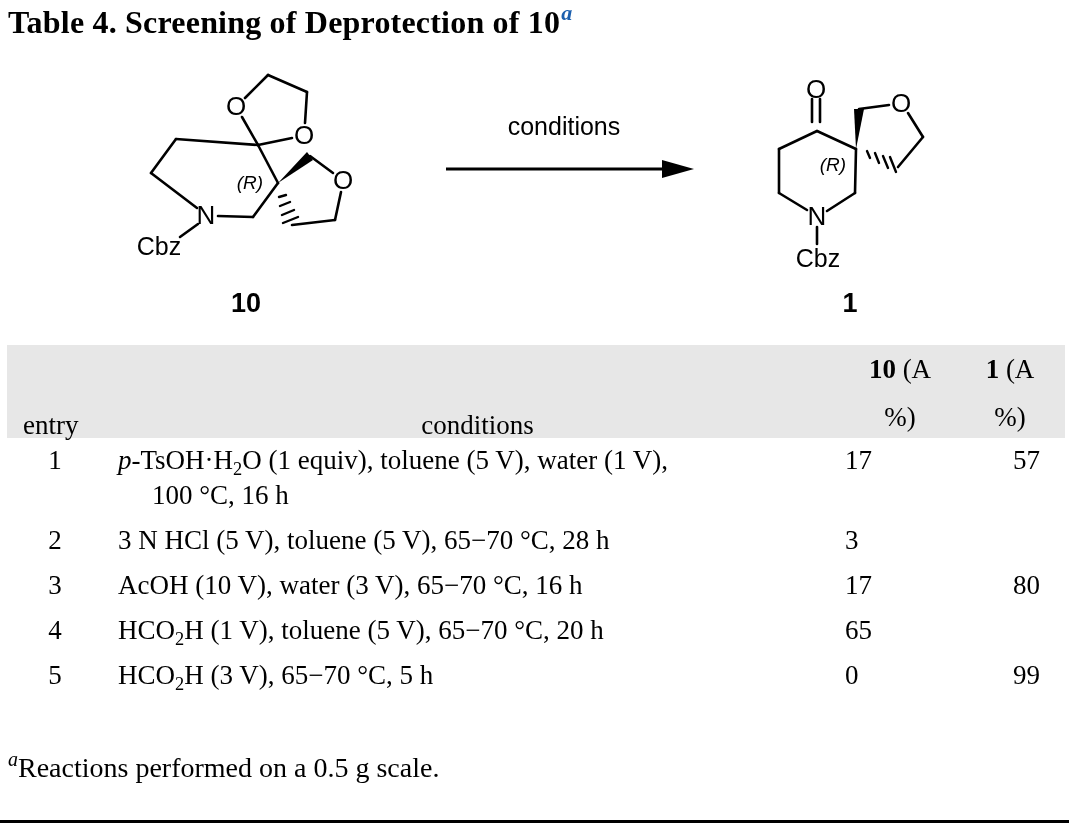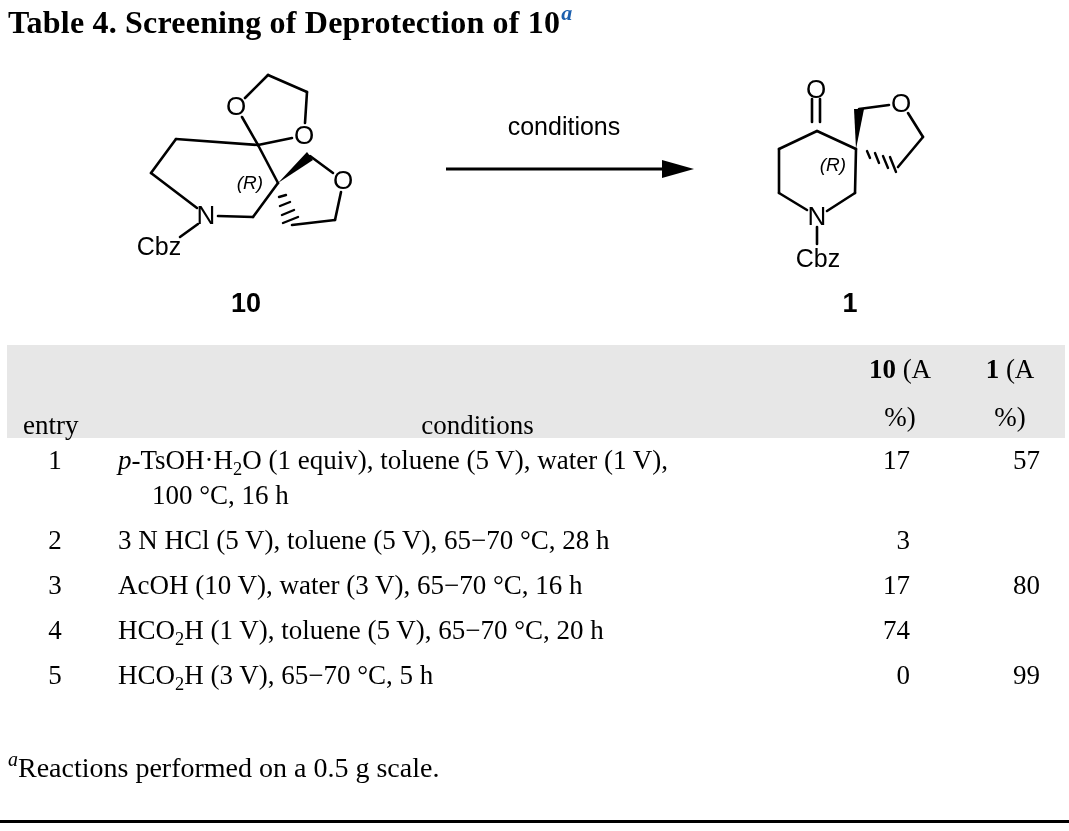--- a/index.html
+++ b/index.html
@@ -79,21 +79,21 @@
     align-items: end;
     padding-bottom: 9px;
   }
   .th-entry { padding-left: 16px; }
   .th-conditions { text-align: center; }
   .th-num { text-align: center; line-height: 48px; }
   .trow { padding: 5px 0; line-height: 35px; }
   .trow:first-of-type { padding-top: 8px; }
   .cell-entry { text-align: center; }
   .cell-conditions { padding-left: 42px; padding-right: 4px; text-indent: -34px; }
-  .cell-a10 { text-align: right; padding-right: 45px; }
+  .cell-a10 { padding-right: 45px; }
   .cell-a1 { text-align: right; padding-right: 29px; }
   sub { font-size: 0.68em; line-height: 0; }
 
   
   .footnote {
     position: absolute; top: 752px; left: 8px;
     font-size: 28px;
   }
   .footnote .fn-marker {
     font-style: italic; font-size: 20px;
@@ -220,21 +220,21 @@
   <div class="grid-cols trow">
     <div class="cell-entry">3</div>
     <div class="cell-conditions">AcOH (10 V), water (3 V), 65−70 °C, 16 h</div>
     <div class="cell-a10">17</div>
     <div class="cell-a1">80</div>
   </div>
 
   <div class="grid-cols trow">
     <div class="cell-entry">4</div>
     <div class="cell-conditions">HCO<sub>2</sub>H (1 V), toluene (5 V), 65−70 °C, 20 h</div>
-    <div class="cell-a10">74</div>
+    <div class="cell-a10">65</div>
   </div>
 
   <div class="grid-cols trow">
     <div class="cell-entry">5</div>
     <div class="cell-conditions">HCO<sub>2</sub>H (3 V), 65−70 °C, 5 h</div>
     <div class="cell-a10">0</div>
     <div class="cell-a1">99</div>
   </div>
 
 </div>

